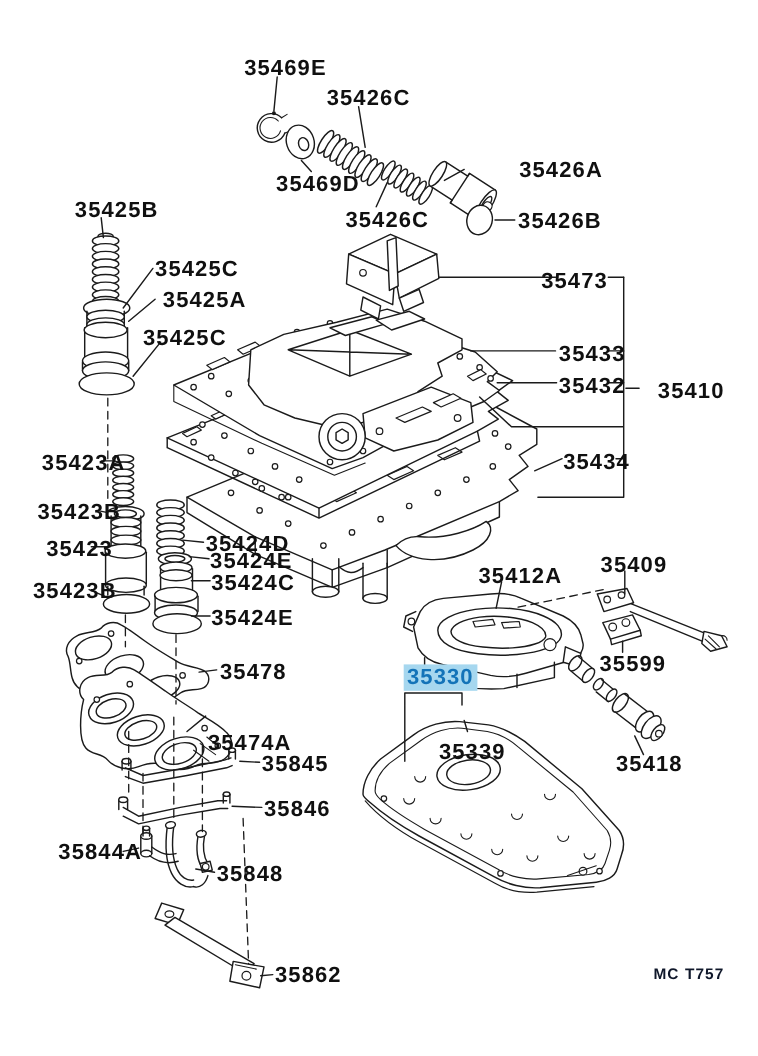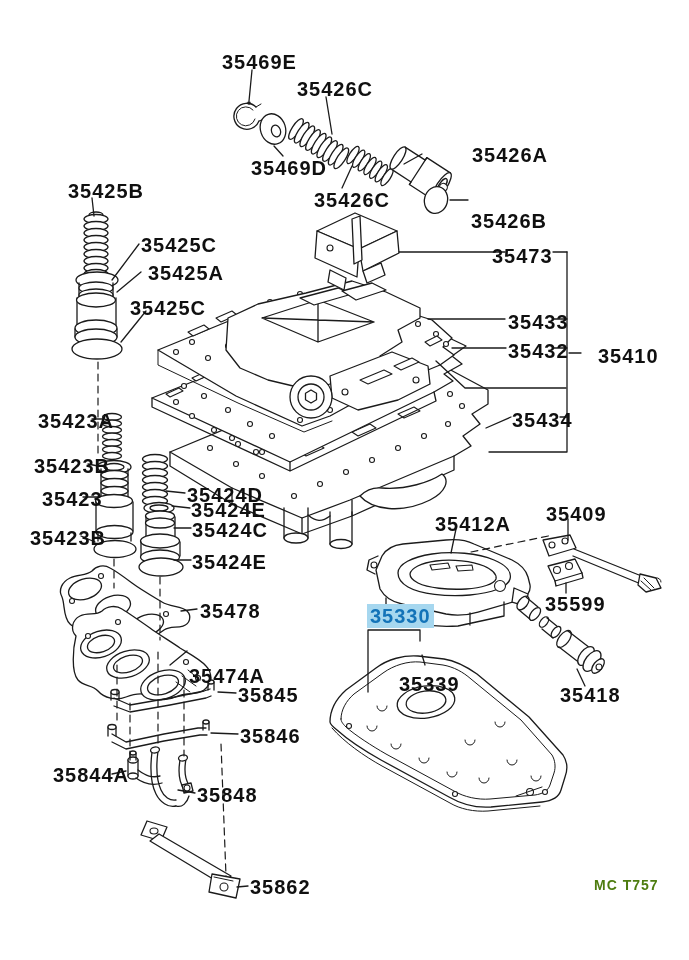--- a/index.html
+++ b/index.html
@@ -11,21 +11,21 @@
   svg .h{fill:#ffffff;stroke-width:1.1;}
   svg .thin{stroke-width:1;}
   svg .dash{stroke-dasharray:7 5;stroke-width:1.2;}
   svg .dot{fill:#1b1b1b;stroke:none;}
   #labels-layer{position:absolute;left:0;top:0;width:100%;height:100%;}
   .part-label{position:absolute;font-weight:bold;font-size:20px;line-height:1;
               letter-spacing:1px;color:#101010;white-space:nowrap;}
   .part-label.highlighted{background:var(--hl-bg,#a6d7ef);color:var(--hl-text,#1373b8);
               padding:2px 3px;margin:-2px -3px;}
   .drawing-code{position:absolute;font-weight:bold;font-size:14px;letter-spacing:1px;
-              color:#4d7c0f;white-space:nowrap;text-align:center;}
+              color:#0f172a;white-space:nowrap;text-align:center;}
 </style>
 </head>
 <body>
 
 <div id="stage">
 <svg width="689" height="960" viewBox="0 0 689 960">
 
   <g>
     <path class="f" d="M170 452 L300 398 L432 360 L488 390 L488 404 L472 414 L480 424 L463 436 L471 446 L454 456 L350 500 L302 518 L232 488 Z"></path>
     <path d="M170 452 L170 466 L232 504 L302 534 L352 516 L352 500 M232 488 L232 504 M302 518 L302 534 M352 516 L454 470 L454 456"></path>
@@ -435,21 +435,21 @@
     <path d="M585 686 L577 669"></path>
     <path d="M368 630 L420 630 M368 630 L368 692 M420 630 L420 641"></path>
   </g>
 </svg>
 
 <div id="labels-layer">
       <span class="part-label" style="left: 222px; top: 52px;">35469E</span>
       <span class="part-label" style="left: 297px; top: 79px;">35426C</span>
       <span class="part-label" style="left: 251px; top: 158px;">35469D</span>
       <span class="part-label" style="left: 424px; top: 145px; margin-left: 48px;">35426A</span>
-      <span class="part-label" style="left: 471px; top: 191px; margin-top: 20px;">35426B</span>
+      <span class="part-label" style="left: 471px; top: 191px;">35426B</span>
       <span class="part-label" style="left: 314px; top: 190px;">35426C</span>
       <span class="part-label" style="left: 68px; top: 181px;">35425B</span>
       <span class="part-label" style="left: 141px; top: 235px;">35425C</span>
       <span class="part-label" style="left: 148px; top: 263px;">35425A</span>
       <span class="part-label" style="left: 130px; top: 298px;">35425C</span>
       <span class="part-label" style="left: 492px; top: 246px;">35473</span>
       <span class="part-label" style="left: 508px; top: 312px;">35433</span>
       <span class="part-label" style="left: 508px; top: 341px;">35432</span>
       <span class="part-label" style="left: 570px; top: 346px; margin-left: 28px;">35410</span>
       <span class="part-label" style="left: 512px; top: 410px;">35434</span>

